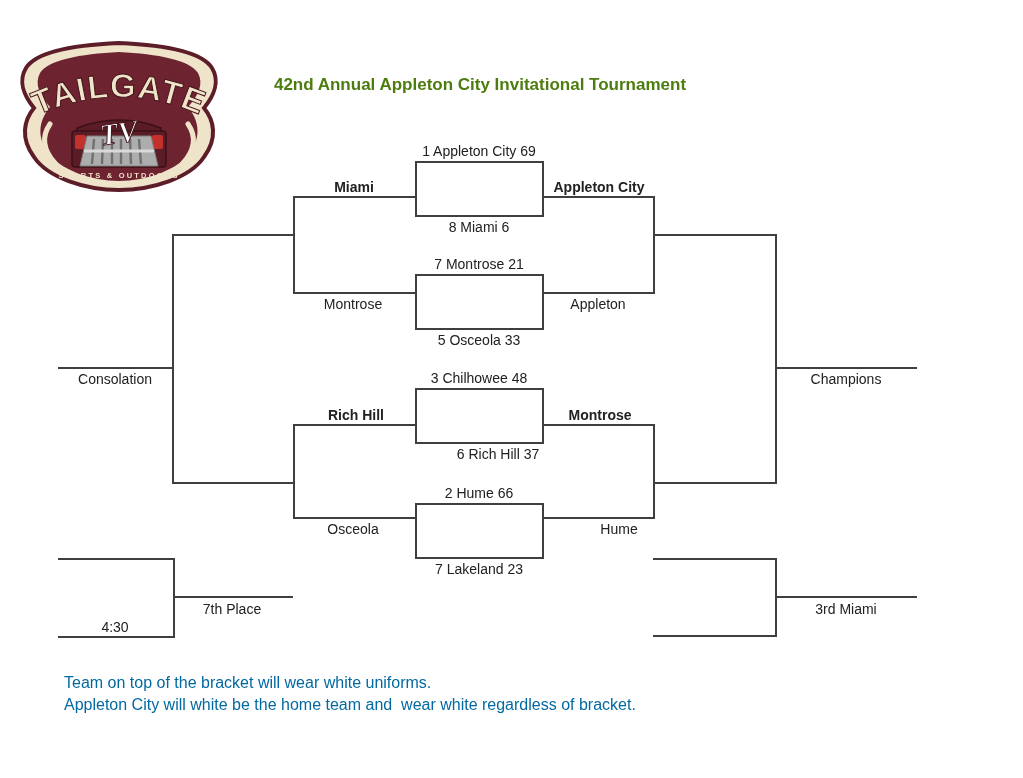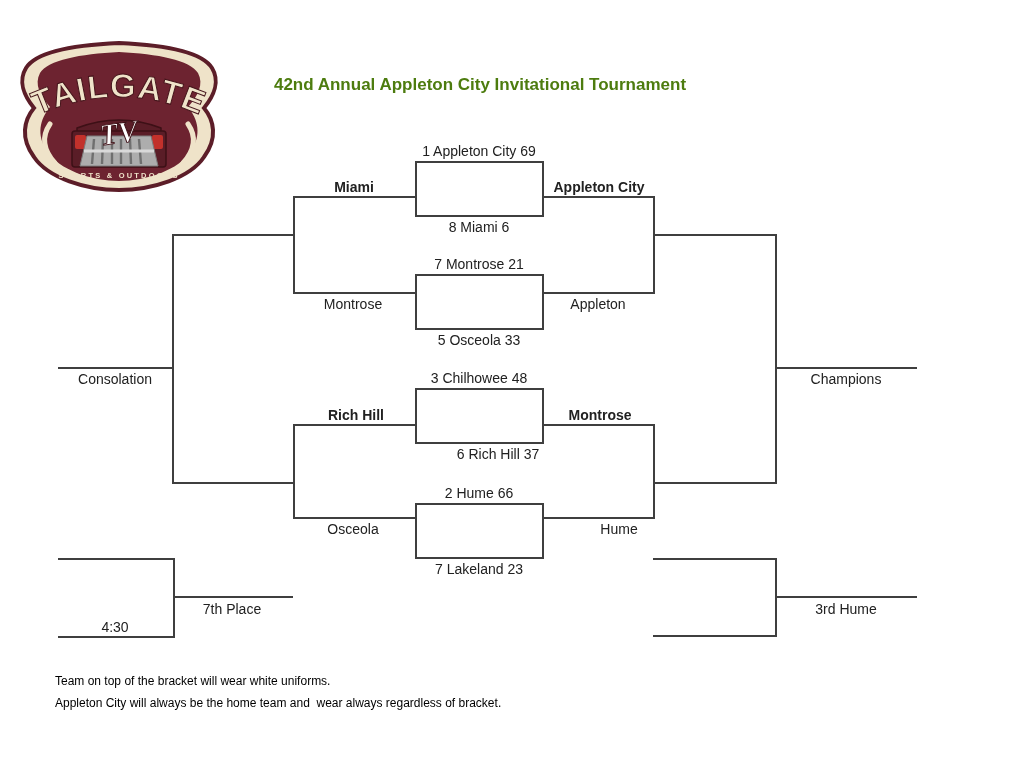--- a/index.html
+++ b/index.html
@@ -24,21 +24,21 @@
   }
   .bold { font-weight: bold; }
   .title-line {
     position: absolute; left: 130px; width: 700px; text-align: center;
     font-weight: bold; white-space: nowrap;
   }
   #main-title    { top: 59px;  font-size: 17px; color: #4d7c0f; margin-top: 16px; }
   #sub-title     { top: 83px;  font-size: 14px; color: #FF33CC; }
   #date-line     { top: 103px; font-size: 14px; color: #1a1a1a; }
   .note {
-    position: absolute; left: 55px; font-size: 12px; color: #000000;
+    position: absolute; left: 64px; font-size: 16px; color: #0369a1;
     white-space: pre-wrap;
   }
   #note-1 { top: 674px; }
   #note-2 { top: 696px; }
   #logo { position: absolute; left: 14px; top: 40px; }
 </style>
 </head>
 <body>
 
 <div id="canvas">
@@ -129,18 +129,18 @@
   <div class="hline" style="left:58px;  top:636px; width:115px;"></div>
   <div class="vline" style="left:173px; top:558px; height:80px;"></div>
   <div class="hline" style="left:173px; top:596px; width:120px;"></div>
   <div class="lbl" style="left:232px; top:601px;">7th Place</div>
   <div class="lbl" style="left:115px; top:619px;">4:30</div>
 
   <div class="hline" style="left:653px; top:558px; width:122px;"></div>
   <div class="hline" style="left:653px; top:635px; width:122px;"></div>
   <div class="vline" style="left:775px; top:558px; height:79px;"></div>
   <div class="hline" style="left:775px; top:596px; width:142px;"></div>
-  <div class="lbl" style="left:846px; top:601px;">3rd Hume</div>
+  <div class="lbl" style="left:846px; top:601px;">3rd Miami</div>
 
   <div id="note-1" class="note">Team on top of the bracket will wear white uniforms.</div>
-  <div id="note-2" class="note">Appleton City will always be the home team and  wear always regardless of bracket.</div>
+  <div id="note-2" class="note">Appleton City will white be the home team and  wear white regardless of bracket.</div>
 
 </div>
 
 </body></html>

